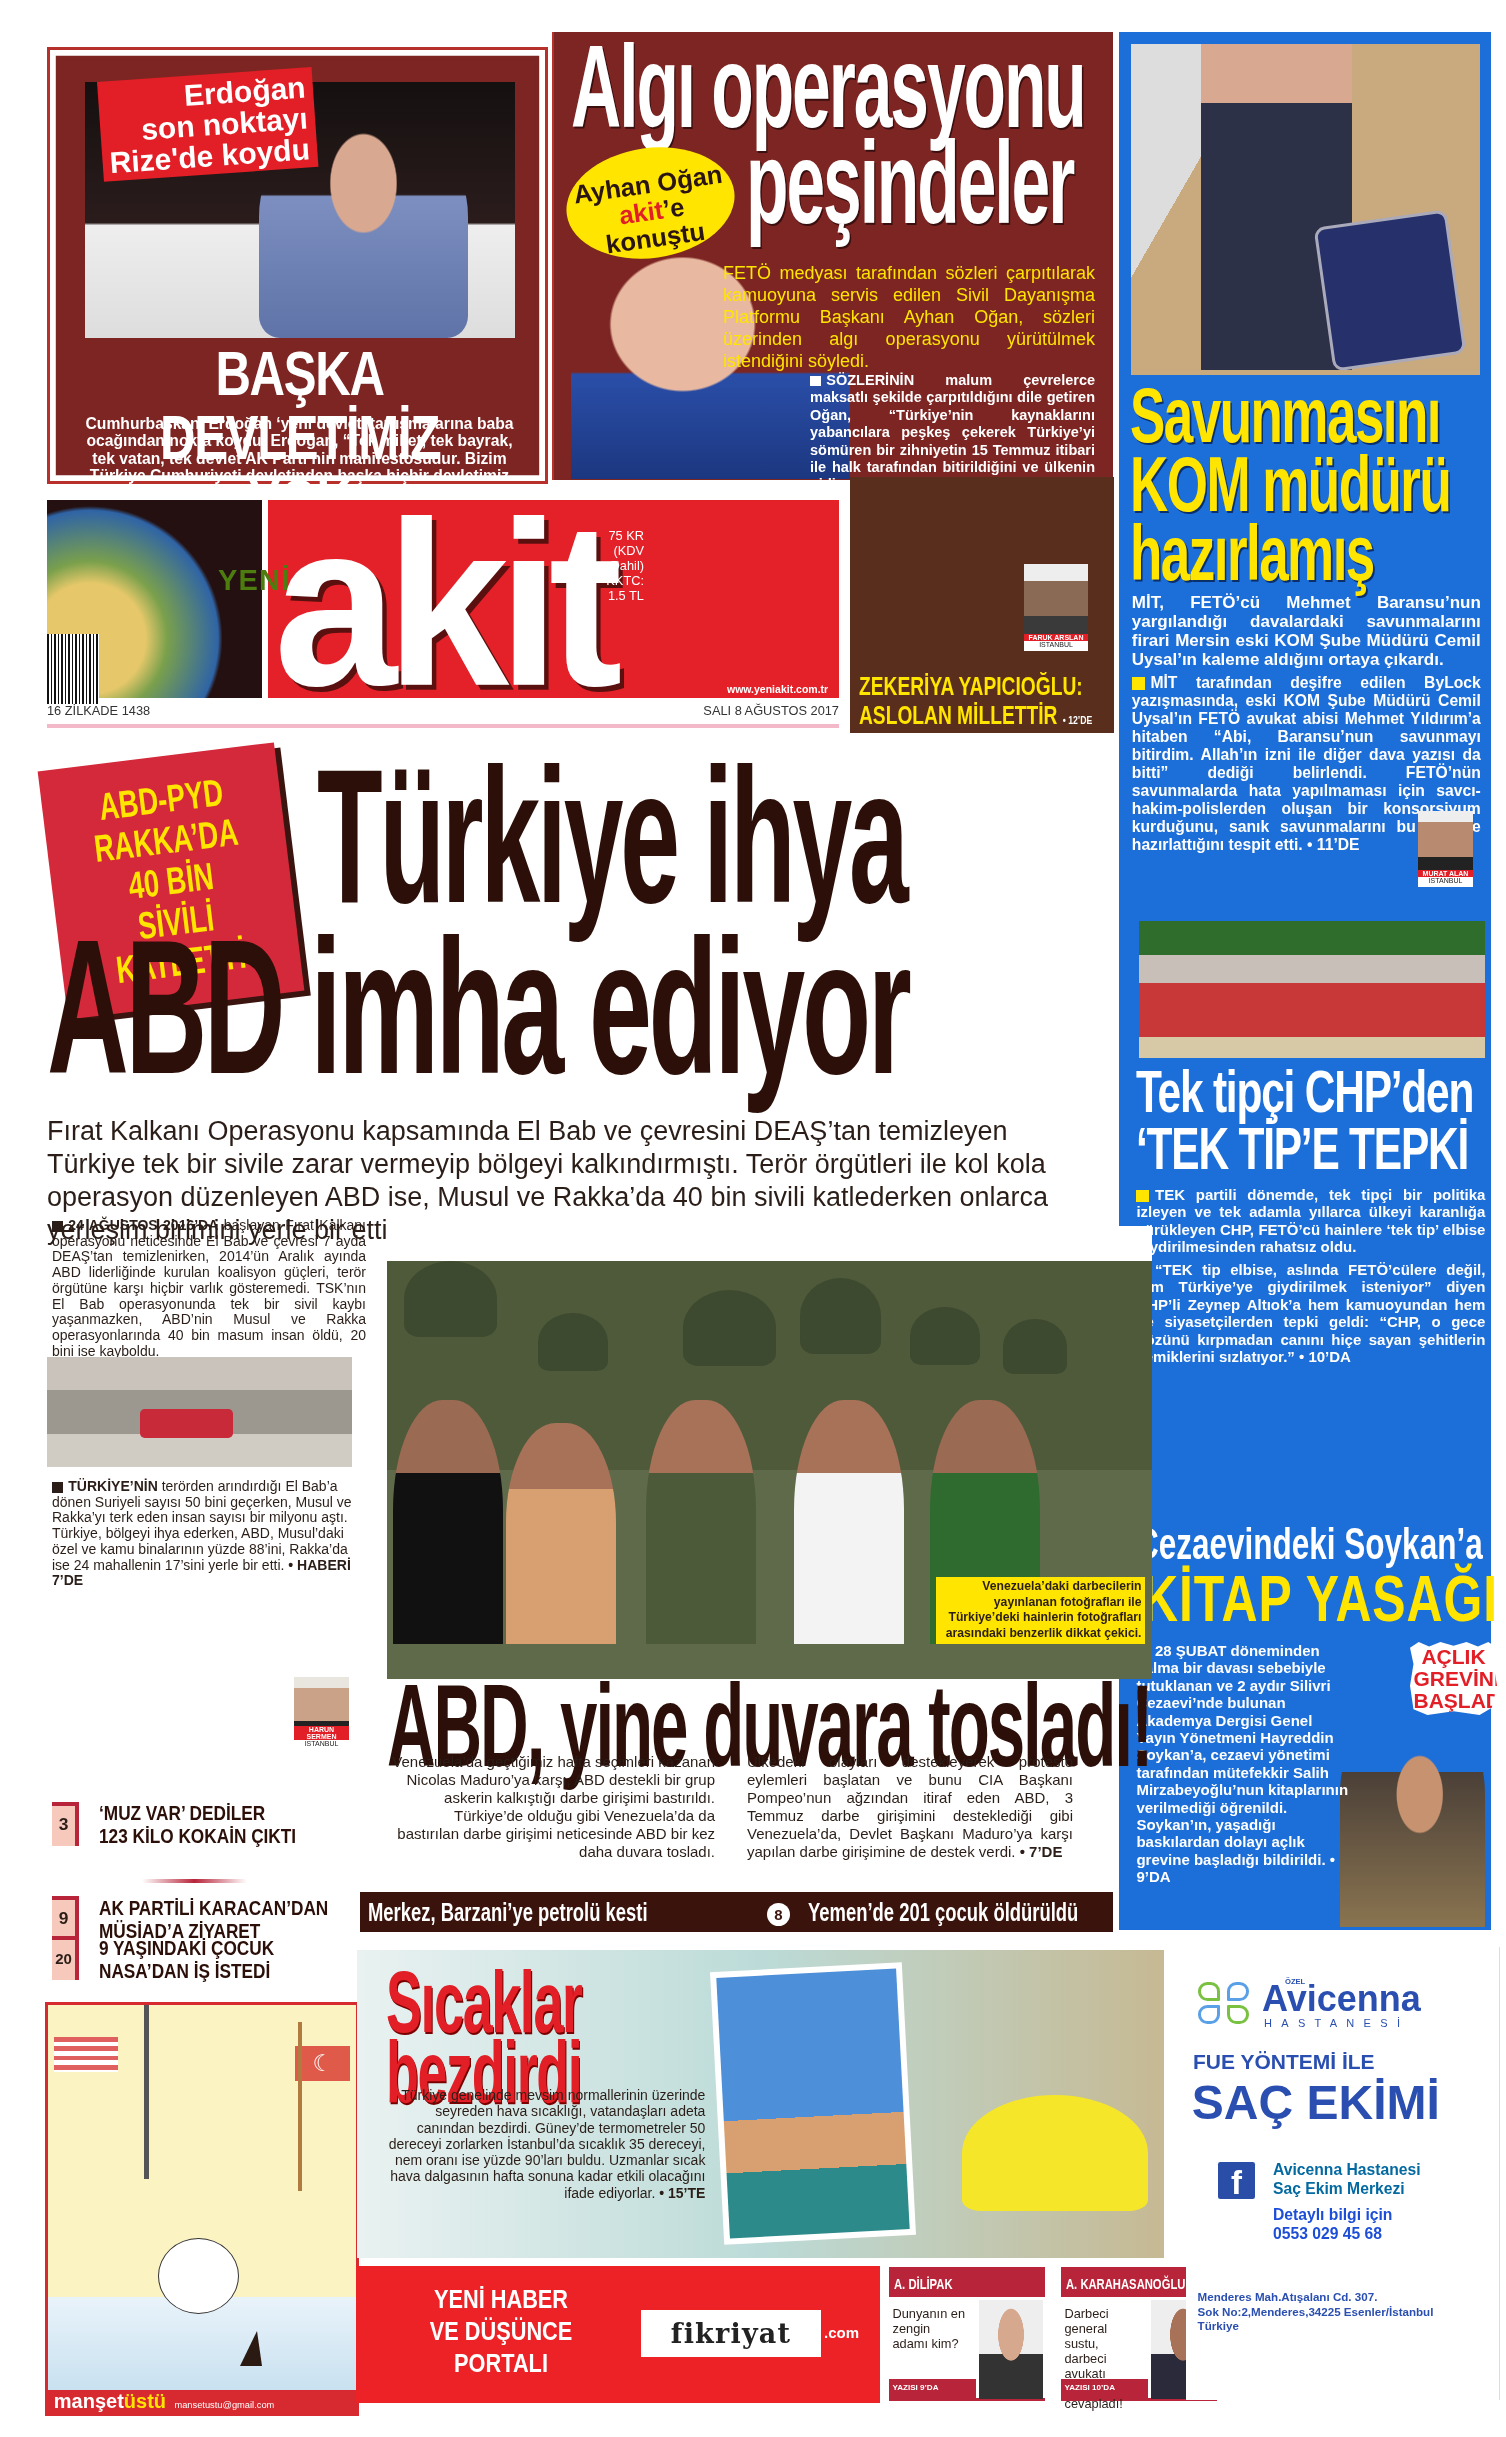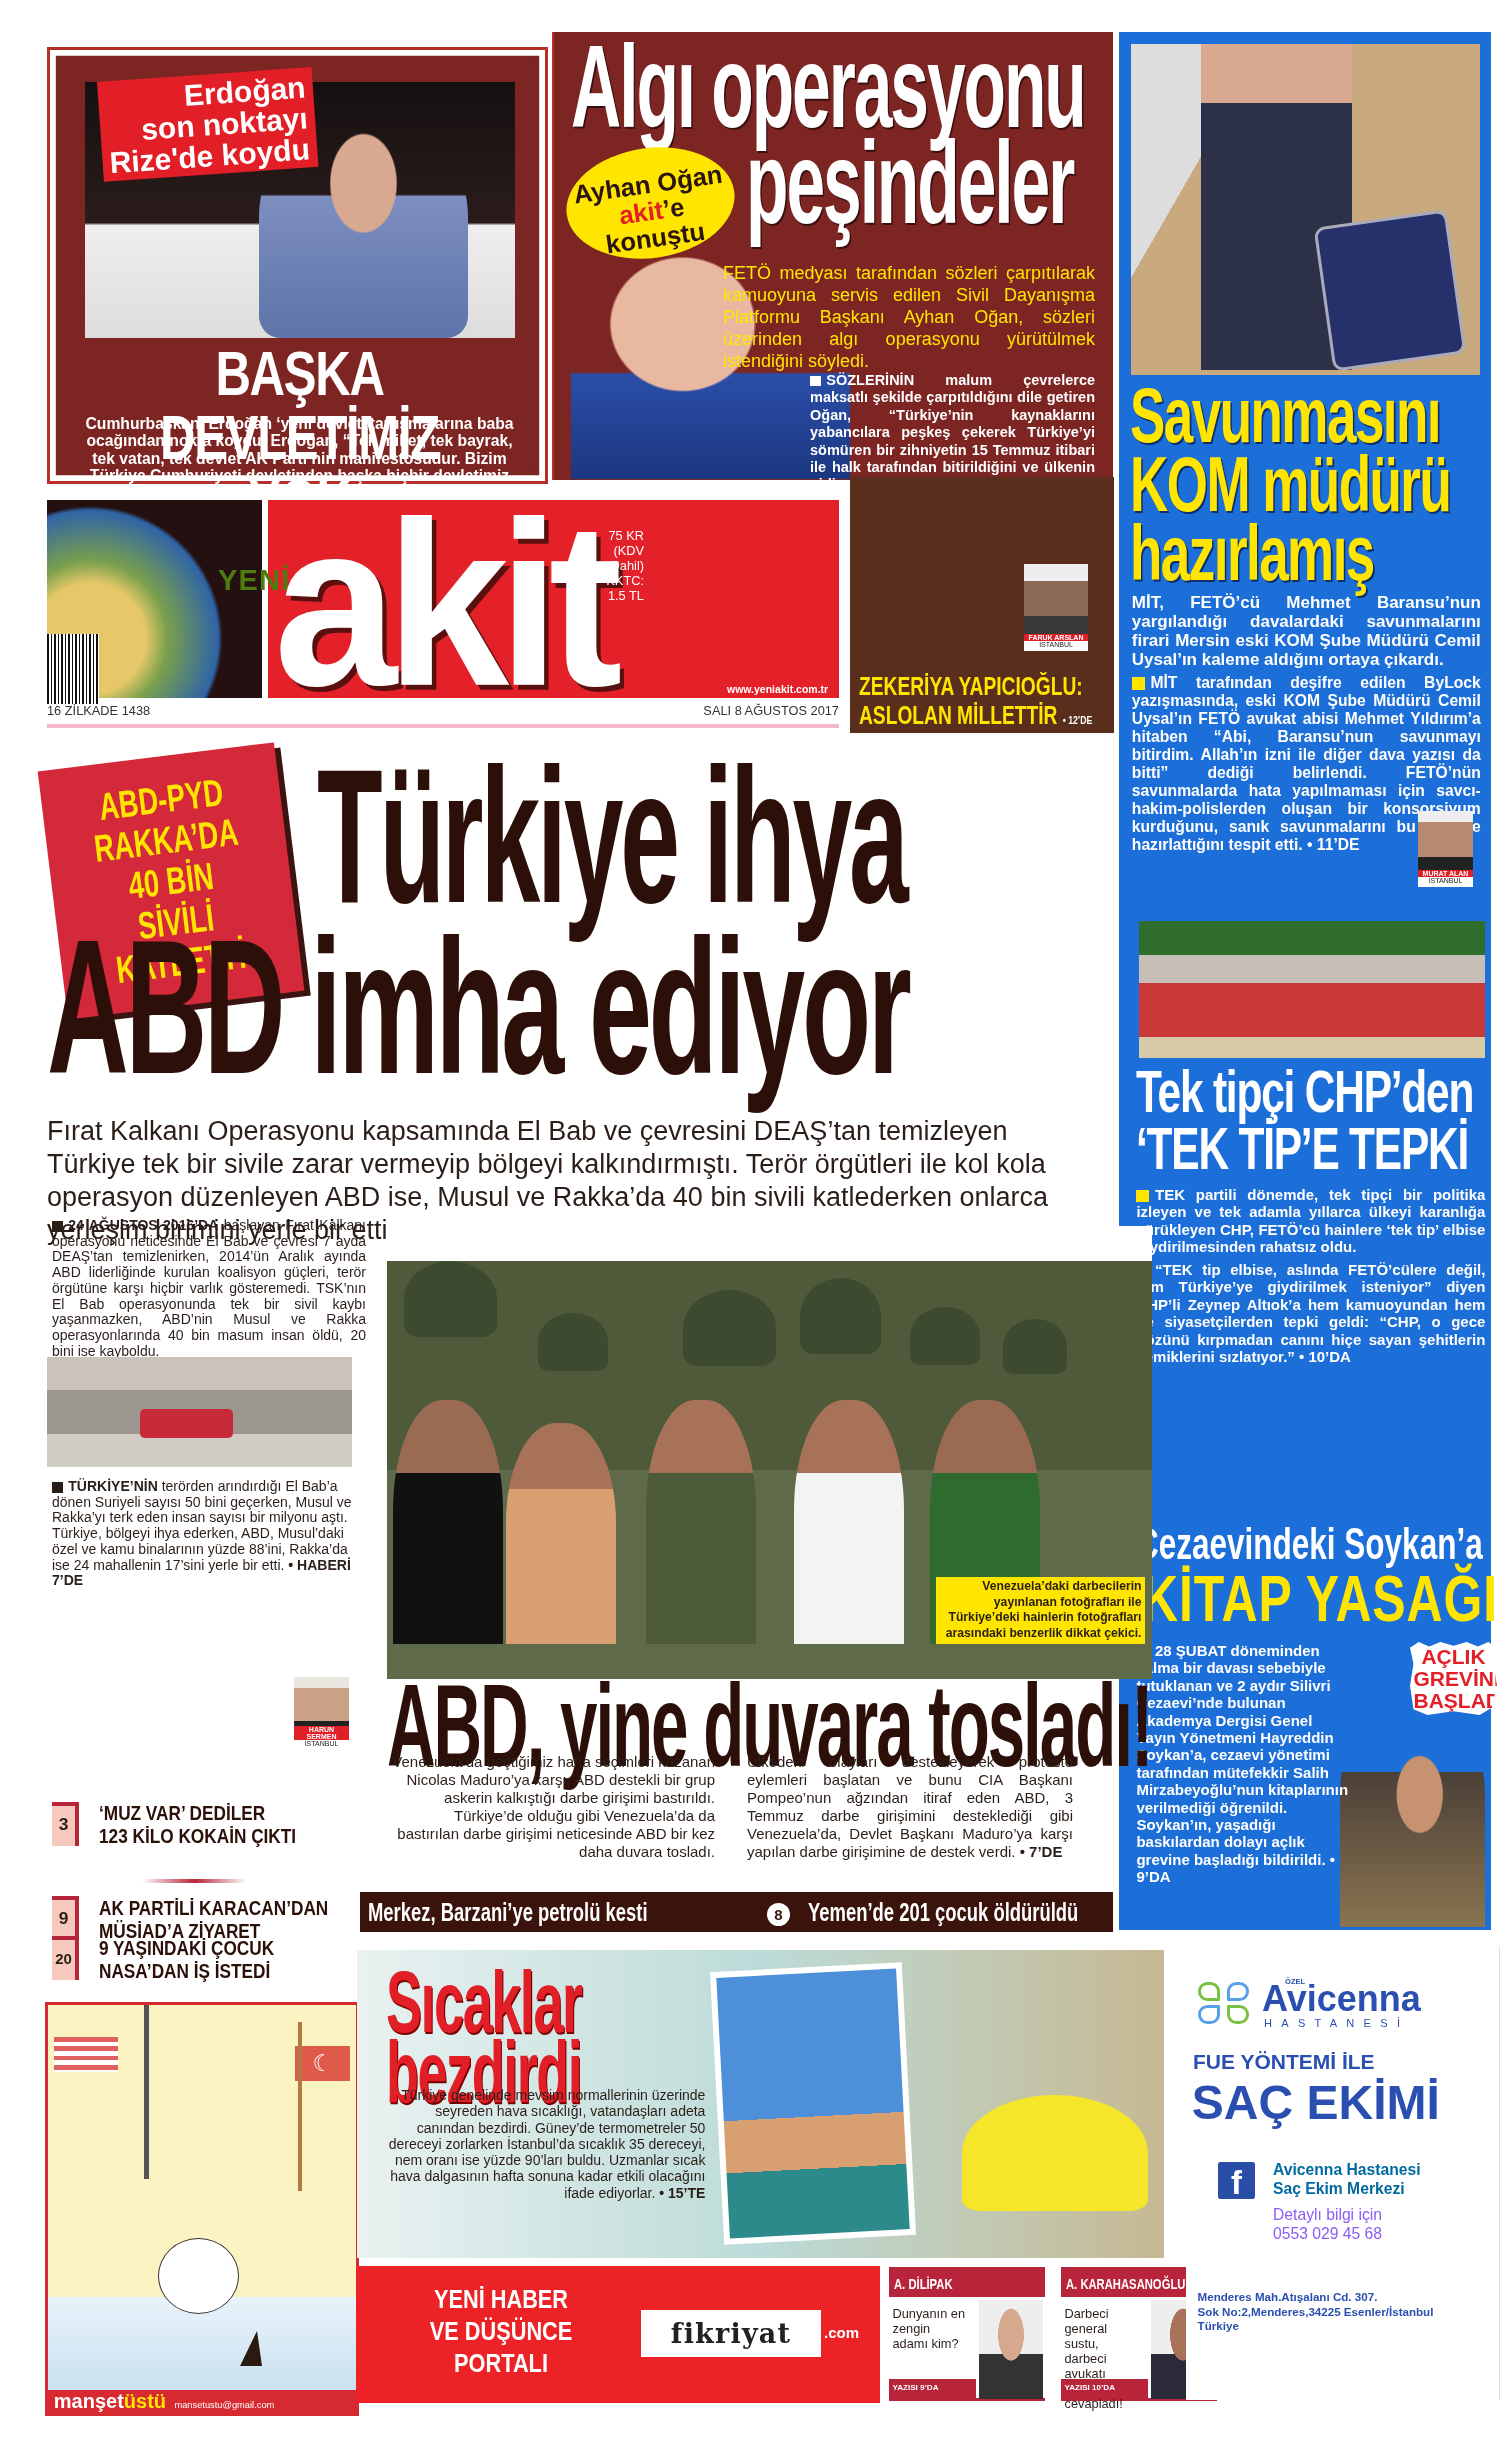--- a/index.html
+++ b/index.html
@@ -118,21 +118,21 @@
 #avi{left:1186px;top:1947px;width:314px;height:453px;background:#fff;border-right:1.2px solid #ddd}
 #avi .logo{left:11.6px;top:35px;width:58px;height:44px}
 #avi .logo i{position:absolute;width:22px;height:18.6px;border:3.5px solid #7ac142;border-radius:9.3px 9.3px 1.2px 9.3px}
 #avi .ozel{left:99px;top:30px;color:#2a4fb0;font-size:7.6px;font-weight:700}
 #avi .name{left:76px;top:34px;color:#2a4fb0;font-size:36px;font-weight:700;line-height:35px}
 #avi .sub{left:78px;top:70px;color:#2a4fb0;font-size:11px;letter-spacing:9.3px}
 #avi .fue{left:7px;top:103px;color:#2a4fb0;font-size:21px;font-weight:700}
 #avi .sac{left:5.8px;top:128px;color:#2a4fb0;font-size:48px;font-weight:700}
 #avi .fb{left:32px;top:215px;width:37px;height:37px;background:#2a4ea8;color:#fff;font-size:33px;font-weight:900;text-align:center;line-height:41px;border-radius:2.3px}
 #avi .fbt{left:87px;top:214px;color:#0369a1;font-size:15.7px;font-weight:700;line-height:18.6px}
-#avi .info{left:87px;top:259px;color:#8b5cf6;font-size:15.7px;font-weight:400;line-height:18.6px}
+#avi .info{left:87px;top:259px;color:#1d4ed8;font-size:15.7px;font-weight:700;line-height:18.6px}
 #avi .addr{left:11.6px;top:343px;color:#2a4fb0;font-size:11.6px;font-weight:700;line-height:14.5px}
 </style>
 </head>
 <body>
 
 <section id="erd" class="abs">
   <div class="abs ph">
       <div class="abs person"></div>
     </div>
   <div class="abs tag">

